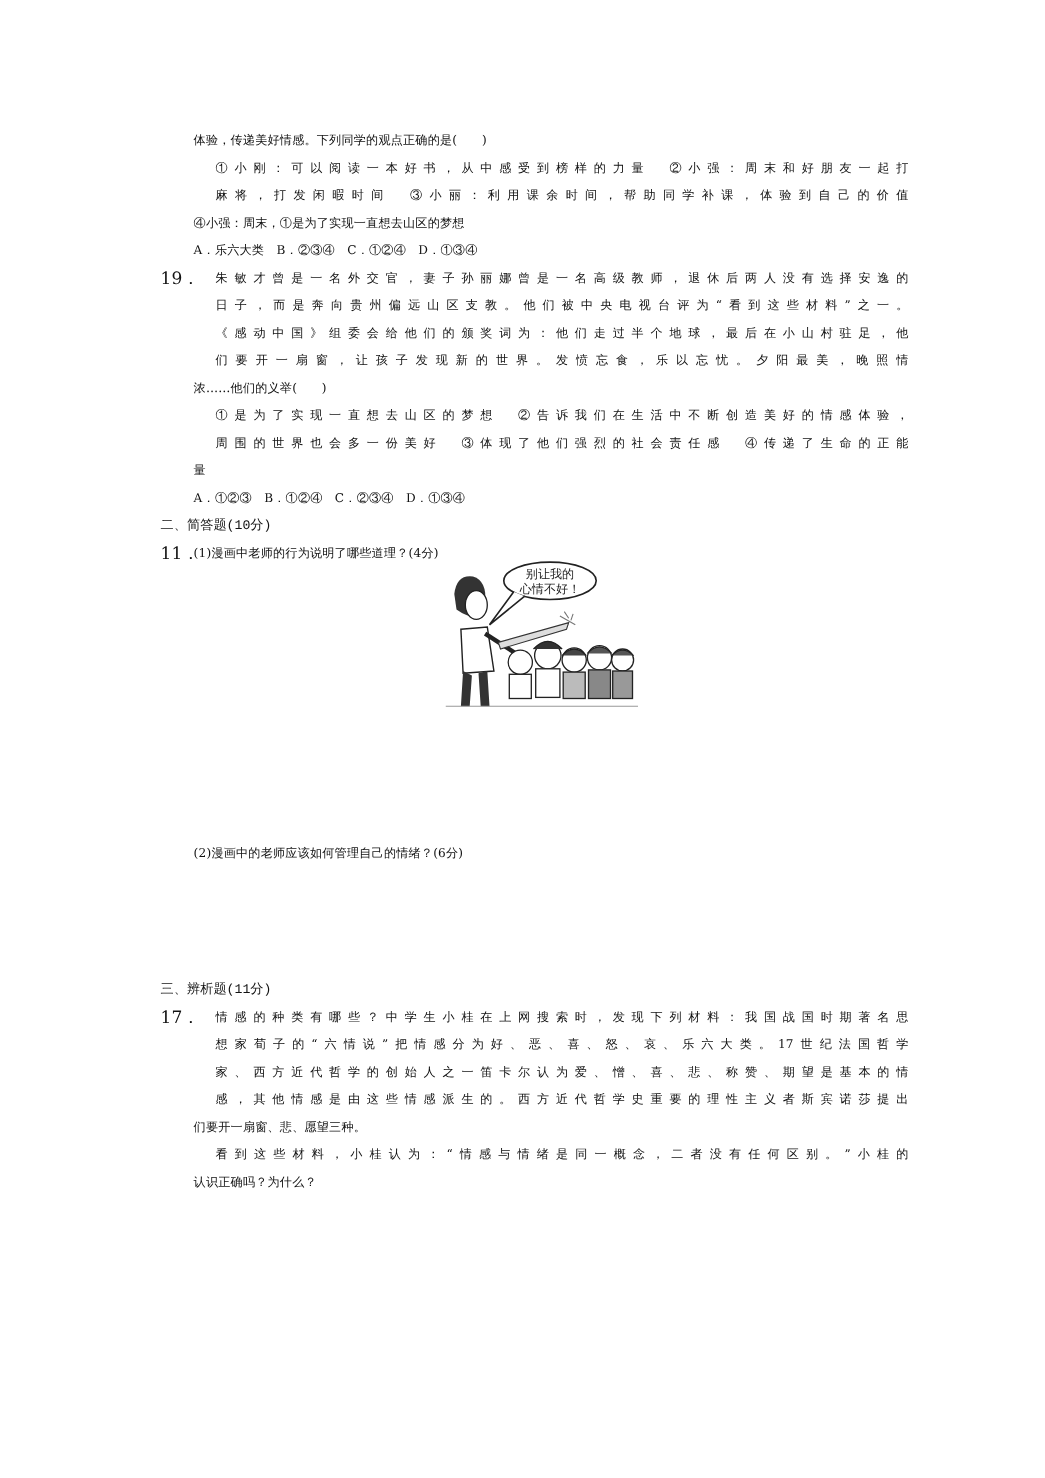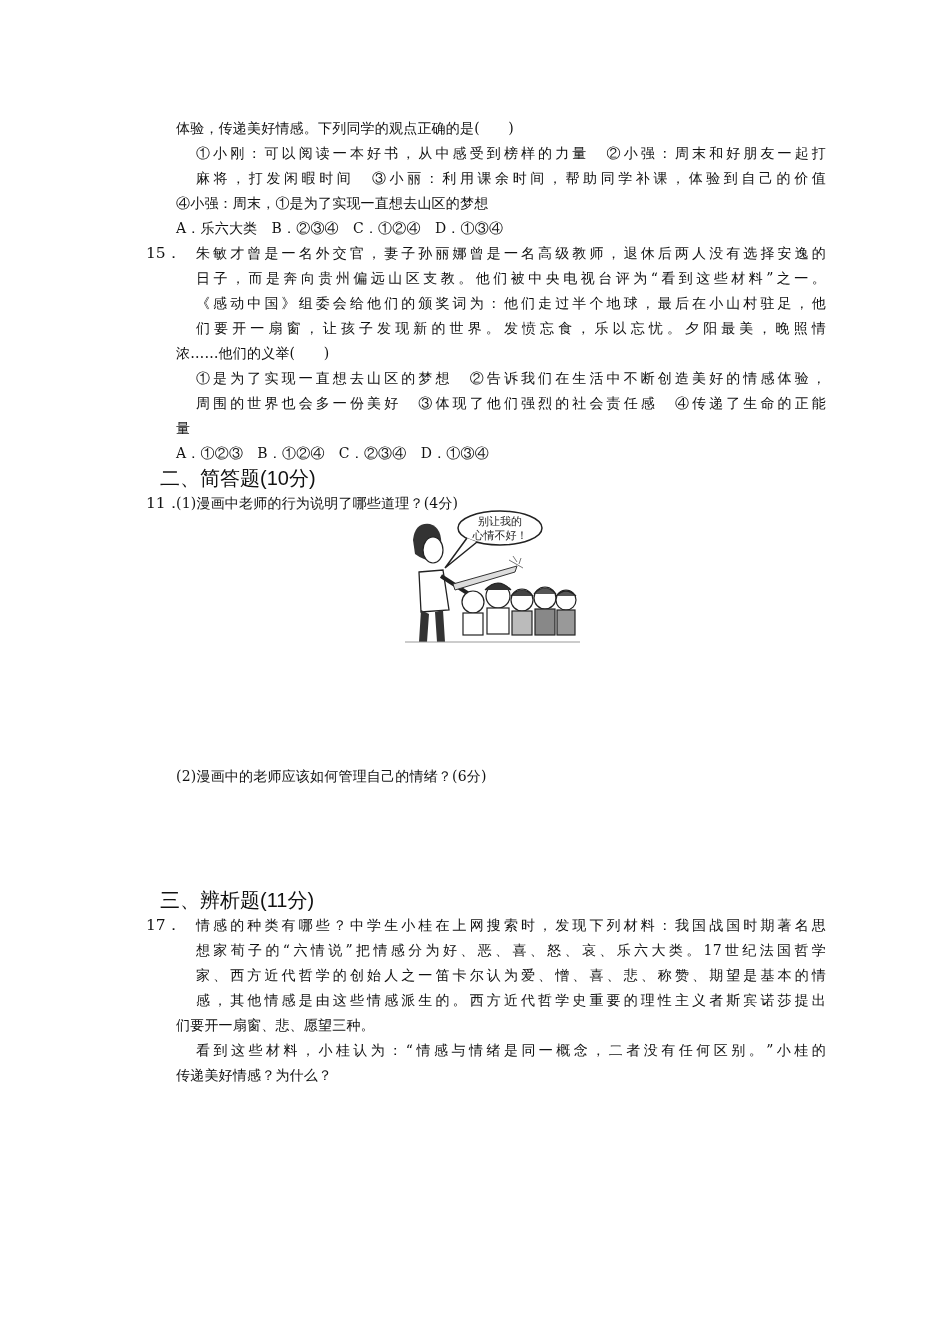--- a/index.html
+++ b/index.html
@@ -1,34 +1,34 @@
 <!DOCTYPE html>
 <html><head>
 <meta charset="utf-8">
 <style>
   html, body { margin:0; padding:0; background:#ffffff; }
   body { width:950px; height:1344px; position:relative; overflow:hidden;
          font-family:"DejaVu Serif","Liberation Serif",serif; color:#111; }
-  .line { position:absolute; left:176px; font-size:14px; line-height:24px; white-space:nowrap; letter-spacing:0.2px; }
+  .line { position:absolute; left:176px; font-size:11px; line-height:24px; white-space:nowrap; letter-spacing:0.2px; }
   .num { position:absolute; left:146px; font-size:15.5px; line-height:24px; }
-  .sec { position:absolute; left:160px; font-size:20px; line-height:24px; font-family:Liberation Sans, sans-serif; }
+  .sec { position:absolute; left:146px; font-size:12px; line-height:24px; font-family:Liberation Mono, monospace; }
   .justify { width:630px; text-align:justify; text-align-last:justify; white-space:normal;margin-left:20px; }
   .cartoon { position:absolute; left:405px; top:510px; width:175px; height:135px; }
   .bubble-text { font-size:11px; font-family:"DejaVu Sans",sans-serif; }
 </style>
 </head>
 <body>
 
 <div class="line" style="top:116px">体验，传递美好情感。下列同学的观点正确的是(　　)</div>
 <div class="line justify" style="top:141px">①小刚：可以阅读一本好书，从中感受到榜样的力量　②小强：周末和好朋友一起打</div>
 <div class="line justify" style="top:166px">麻将，打发闲暇时间　③小丽：利用课余时间，帮助同学补课，体验到自己的价值</div>
 <div class="line" style="top:191px">④小强：周末，①是为了实现一直想去山区的梦想</div>
 <div class="line" style="top:216px">A．乐六大类　B．②③④　C．①②④　D．①③④</div>
 
-<div class="num" style="top:241px">15．</div>
+<div class="num" style="top:241px">19．</div>
 <div class="line justify" style="top:241px">朱敏才曾是一名外交官，妻子孙丽娜曾是一名高级教师，退休后两人没有选择安逸的</div>
 <div class="line justify" style="top:266px">日子，而是奔向贵州偏远山区支教。他们被中央电视台评为“看到这些材料”之一。</div>
 <div class="line justify" style="top:291px">《感动中国》组委会给他们的颁奖词为：他们走过半个地球，最后在小山村驻足，他</div>
 <div class="line justify" style="top:316px">们要开一扇窗，让孩子发现新的世界。发愤忘食，乐以忘忧。夕阳最美，晚照情</div>
 <div class="line" style="top:341px">浓……他们的义举(　　)</div>
 <div class="line justify" style="top:366px">①是为了实现一直想去山区的梦想　②告诉我们在生活中不断创造美好的情感体验，</div>
 <div class="line justify" style="top:391px">周围的世界也会多一份美好　③体现了他们强烈的社会责任感　④传递了生命的正能</div>
 <div class="line" style="top:416px">量</div>
 <div class="line" style="top:441px">A．①②③　B．①②④　C．②③④　D．①③④</div>
 
@@ -78,13 +78,13 @@
 
 <div class="sec" style="top:888px">三、辨析题(11分)</div>
 
 <div class="num" style="top:913px">17．</div>
 <div class="line justify" style="top:913px">情感的种类有哪些？中学生小桂在上网搜索时，发现下列材料：我国战国时期著名思</div>
 <div class="line justify" style="top:938px">想家荀子的“六情说”把情感分为好、恶、喜、怒、哀、乐六大类。17世纪法国哲学</div>
 <div class="line justify" style="top:963px">家、西方近代哲学的创始人之一笛卡尔认为爱、憎、喜、悲、称赞、期望是基本的情</div>
 <div class="line justify" style="top:988px">感，其他情感是由这些情感派生的。西方近代哲学史重要的理性主义者斯宾诺莎提出</div>
 <div class="line" style="top:1013px">们要开一扇窗、悲、愿望三种。</div>
 <div class="line justify" style="top:1038px">看到这些材料，小桂认为：“情感与情绪是同一概念，二者没有任何区别。”小桂的</div>
-<div class="line" style="top:1063px">传递美好情感？为什么？</div>
+<div class="line" style="top:1063px">认识正确吗？为什么？</div>
 
 </body></html>

